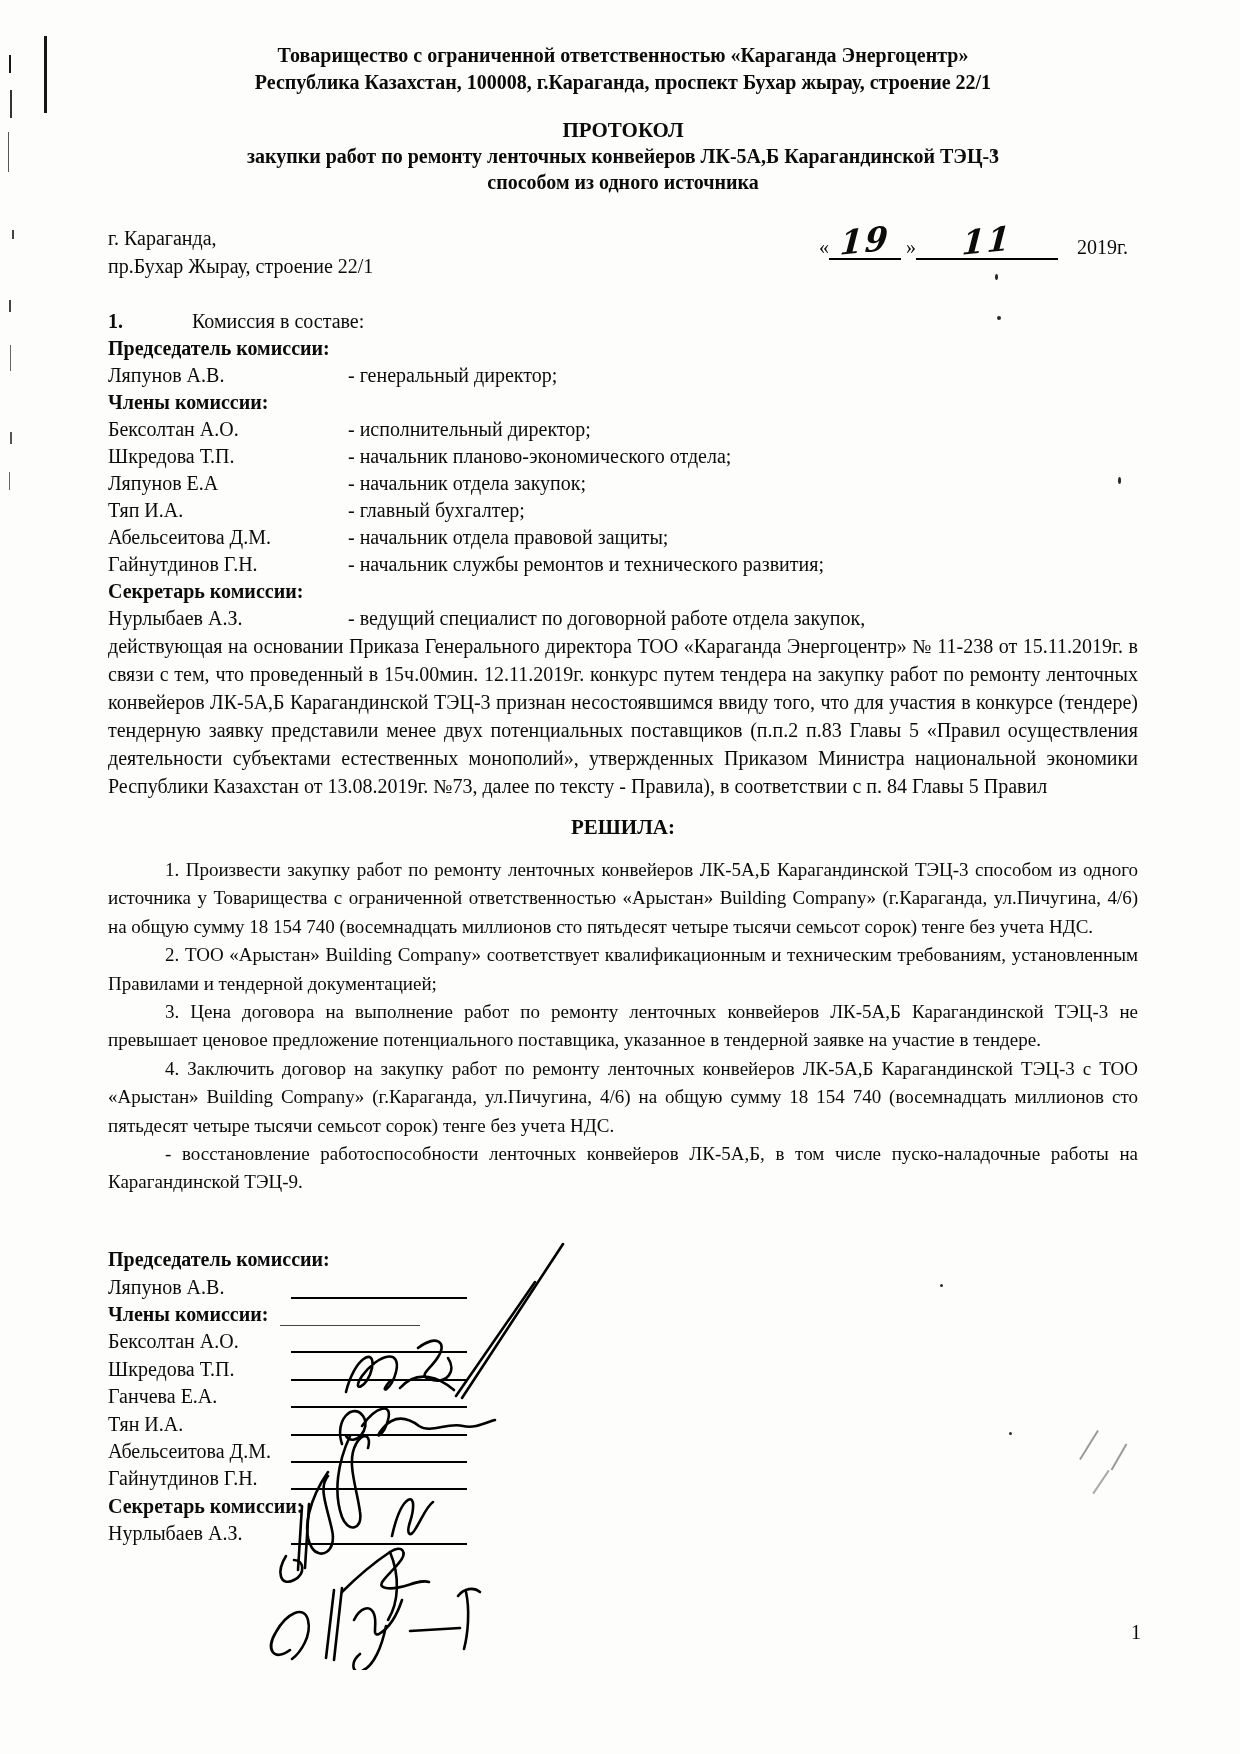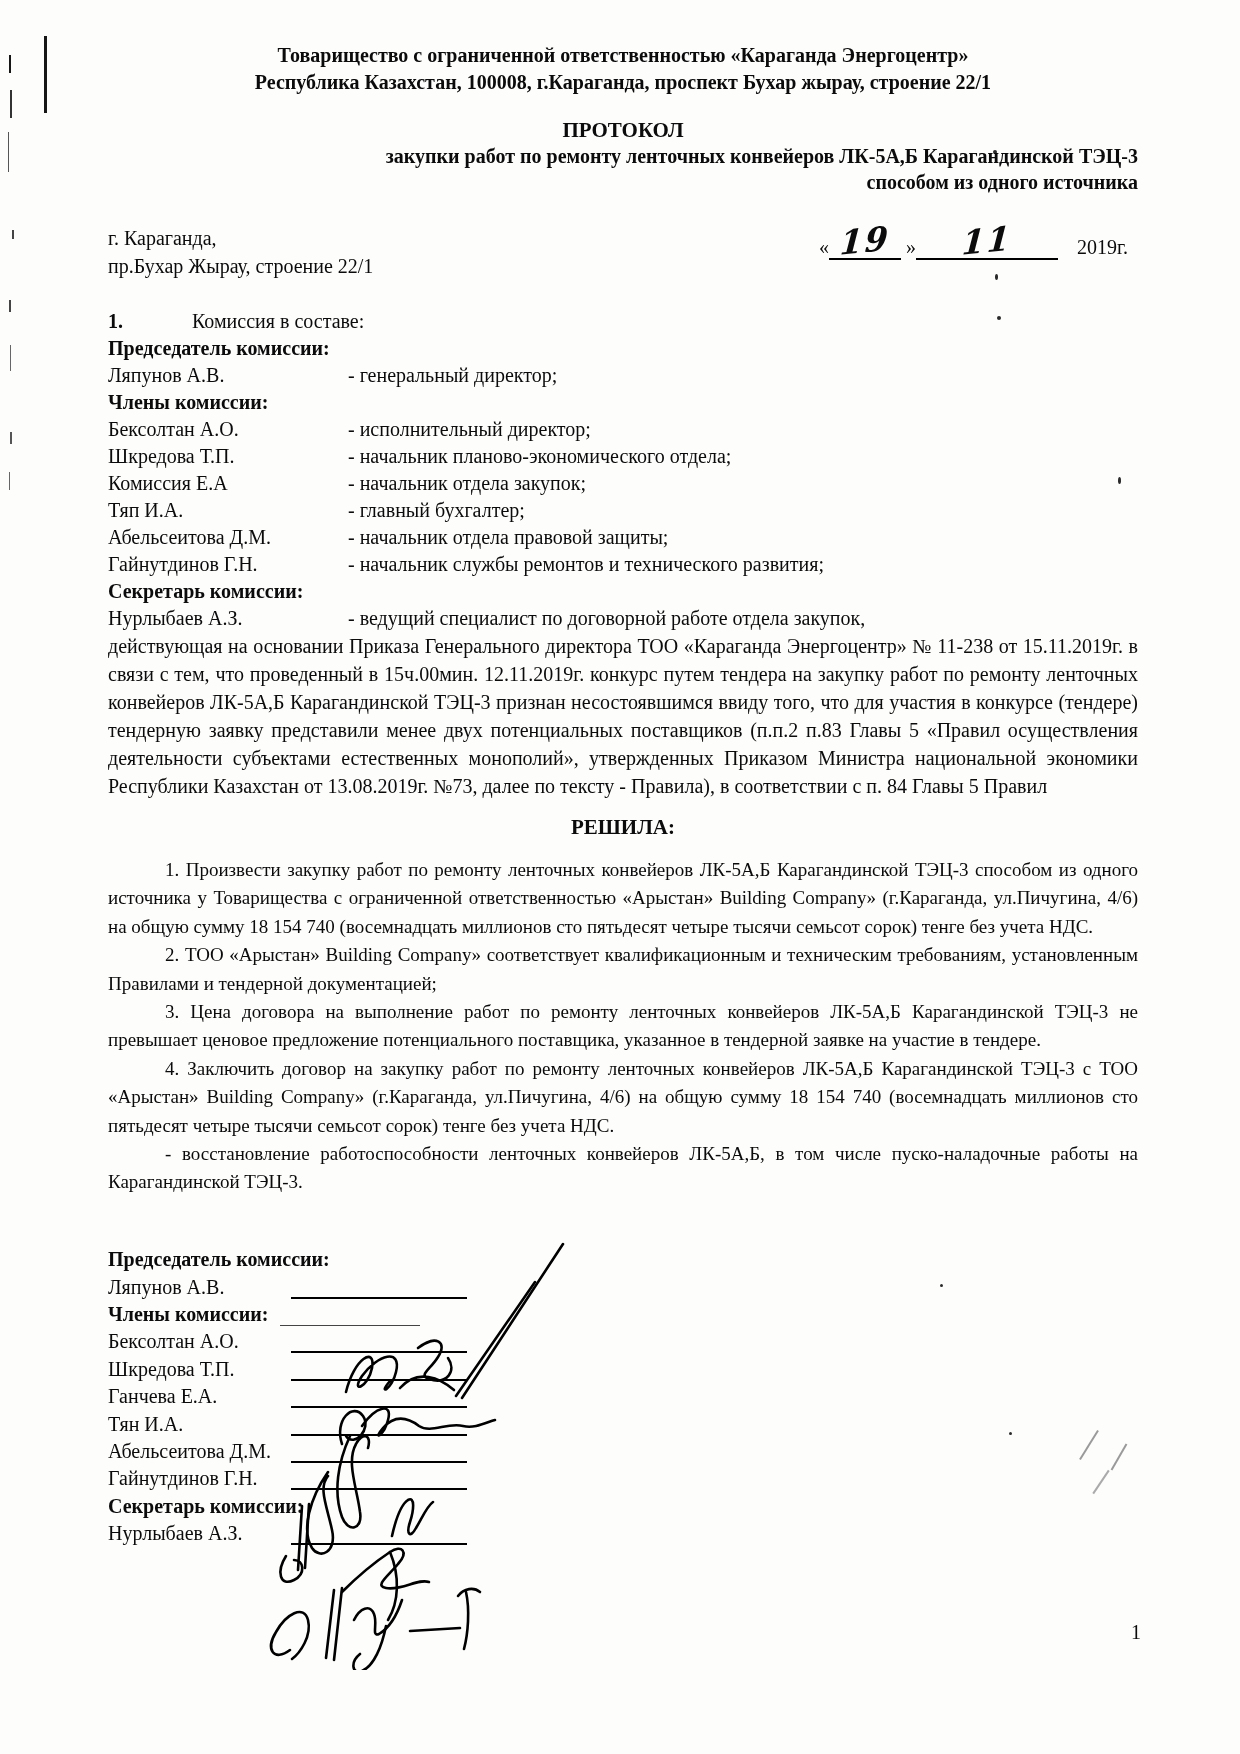--- a/index.html
+++ b/index.html
@@ -6,21 +6,21 @@
   .page {
     position:relative; width:1240px; height:1754px; margin:0 auto;
     background:#fdfdfc; overflow:hidden;
     font-family:"Liberation Serif","DejaVu Serif",serif; color:#0b0b0b;
     -webkit-font-smoothing:none;
   }
   .content { position:absolute; left:108px; top:42px; width:1030px; }
   .center { text-align:center; }
   .org-line { font-weight:bold; font-size:20px; line-height:27px; }
   .doc-title { font-weight:bold; font-size:21px; line-height:26px; margin-top:21px;font-family:Liberation Serif, serif; }
-  .doc-sub { font-weight:bold; font-size:20px; line-height:26px;text-align:right; }
+  .doc-sub { font-weight:bold; font-size:20px; line-height:26px; }
 
   .place-date { display:flex; justify-content:space-between; margin-top:29px; }
   .place-left { font-size:20px; line-height:28px; }
   .date-right { font-size:20px; white-space:nowrap; margin-right:10px; padding-top:4px; }
   .date-right .q { font-size:20px; }
   .u-slot { display:inline-block; border-bottom:2px solid #000; text-align:center; vertical-align:baseline; height:30px; }
   .u-day { width:72px; }
   .u-month { width:142px; }
   .hand {
     display:inline-block; font-family:"DejaVu Serif",serif; font-style:italic; font-weight:bold;
@@ -119,21 +119,21 @@
       <div class="clabel">Члены комиссии:</div>
       <div class="crow">
         <span class="cname">Бексолтан А.О.</span>
         <span>-  исполнительный  директор;</span>
       </div>
       <div class="crow">
         <span class="cname">Шкредова Т.П.</span>
         <span>-  начальник планово-экономического отдела;</span>
       </div>
       <div class="crow">
-        <span class="cname">Комиссия Е.А</span>
+        <span class="cname">Ляпунов Е.А</span>
         <span>-  начальник отдела закупок;</span>
       </div>
       <div class="crow">
         <span class="cname">Тяп И.А.</span>
         <span>-  главный бухгалтер;</span>
       </div>
       <div class="crow">
         <span class="cname">Абельсеитова Д.М.</span>
         <span>-  начальник  отдела правовой защиты;</span>
       </div>
@@ -149,21 +149,21 @@
     </div>
 
     <p class="preamble">действующая на основании  Приказа  Генерального директора  ТОО «Караганда Энергоцентр»  №  11-238 от  15.11.2019г.  в связи с тем, что проведенный в  15ч.00мин.  12.11.2019г.  конкурс путем тендера на закупку работ по ремонту ленточных конвейеров ЛК-5А,Б Карагандинской ТЭЦ-3 признан несостоявшимся ввиду того, что  для участия в конкурсе (тендере) тендерную заявку представили менее двух потенциальных поставщиков (п.п.2 п.83 Главы 5 «Правил осуществления деятельности субъектами естественных монополий», утвержденных Приказом Министра национальной экономики Республики Казахстан от 13.08.2019г. №73, далее по тексту - Правила),  в  соответствии с п. 84 Главы 5 Правил</p>
 
     <div class="resolved">РЕШИЛА:</div>
 
     <p class="decision">1. Произвести закупку работ по ремонту ленточных конвейеров ЛК-5А,Б Карагандинской ТЭЦ-3 способом из одного источника у Товарищества с ограниченной ответственностью «Арыстан» Building Company» (г.Караганда, ул.Пичугина, 4/6) на общую сумму 18 154 740 (восемнадцать миллионов сто пятьдесят четыре тысячи семьсот сорок) тенге без учета НДС.</p>
     <p class="decision">2. ТОО «Арыстан» Building Company» соответствует квалификационным и техническим требованиям, установленным  Правилами и тендерной документацией;</p>
     <p class="decision">3. Цена договора на выполнение работ по ремонту ленточных конвейеров ЛК-5А,Б Карагандинской ТЭЦ-3  не превышает ценовое предложение потенциального поставщика, указанное в тендерной заявке на участие в тендере.</p>
     <p class="decision">4. Заключить договор на закупку работ по ремонту ленточных конвейеров ЛК-5А,Б Карагандинской ТЭЦ-3 с ТОО «Арыстан» Building Company» (г.Караганда, ул.Пичугина, 4/6) на общую сумму 18 154 740 (восемнадцать миллионов сто пятьдесят четыре тысячи семьсот сорок) тенге без учета НДС.</p>
-    <p class="decision">- восстановление работоспособности ленточных конвейеров ЛК-5А,Б, в том числе пуско-наладочные работы на Карагандинской ТЭЦ-3.</p>
+    <p class="decision">- восстановление работоспособности ленточных конвейеров ЛК-5А,Б, в том числе пуско-наладочные работы на Карагандинской ТЭЦ-9.</p>
 
     <div class="sig-block">
       <div class="srow">
           <span class="slabel">Председатель комиссии:</span>
         </div>
       <div class="srow">
         <span class="sname">Ляпунов А.В.</span>
         <span class="sline"></span>
       </div>
       <div class="srow">

